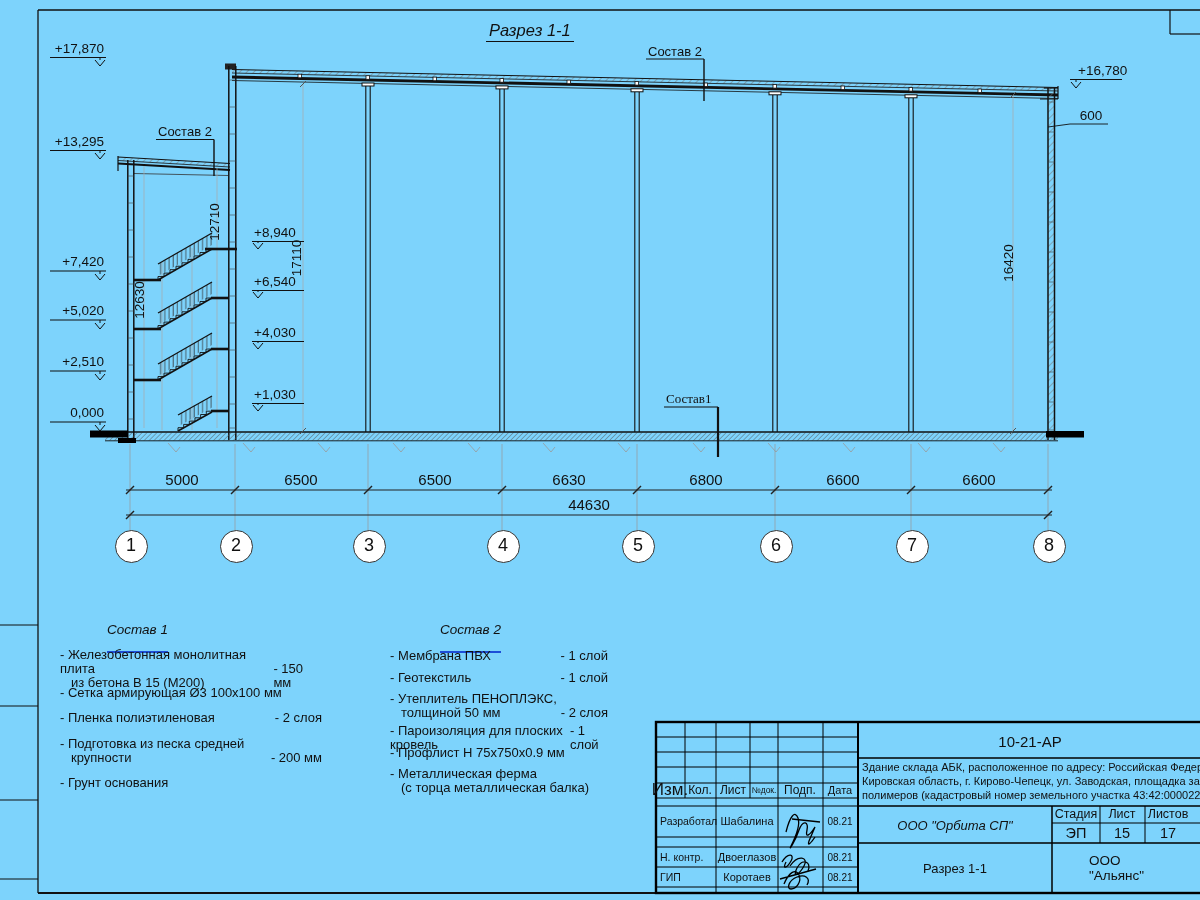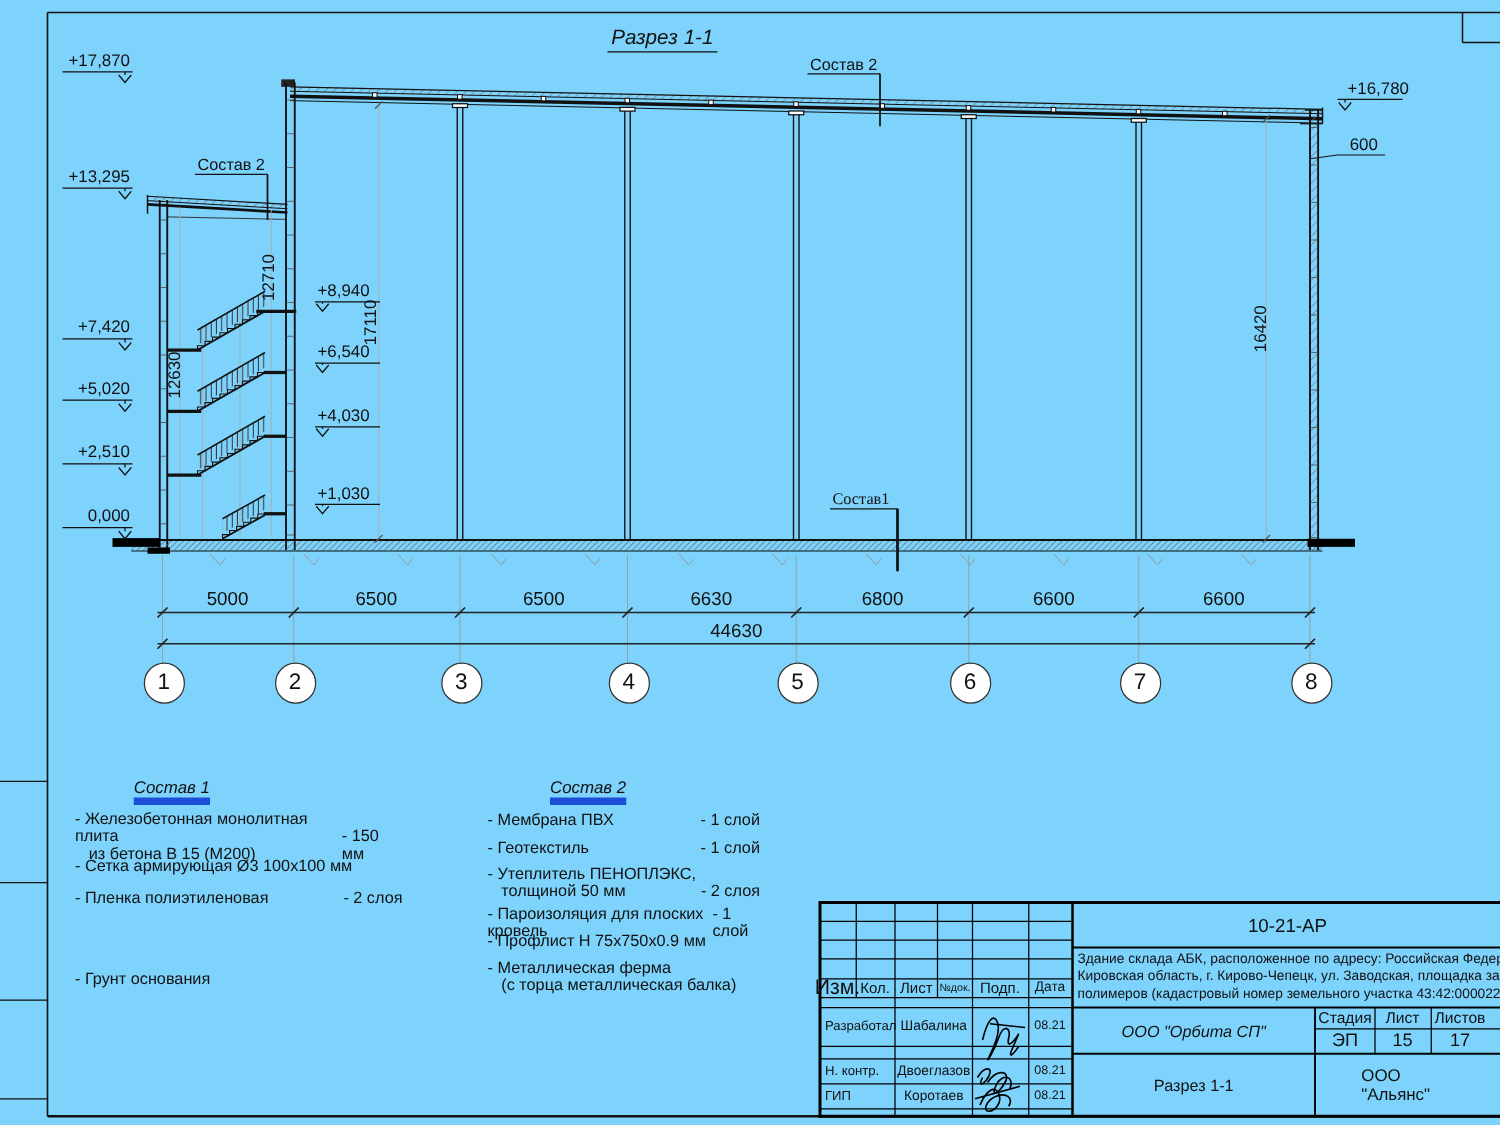--- a/index.html
+++ b/index.html
@@ -13,21 +13,21 @@
   .lb{transform:translate(0,-100%);}
   .rot{transform:translate(-50%,-50%) rotate(-90deg);}
   .dim{font-size:15px;}
   .lev{font-size:13.5px;}
   .vdim{font-size:13.5px;}
   .lbl{font-size:13px;}
   .axis{position:absolute;width:31px;height:31px;border:1.3px solid #333;border-radius:50%;
         background:#fff;text-align:center;line-height:29px;font-size:18px;}
   .ttl{font-style:italic;font-size:16.5px;border-bottom:1.2px solid #111;padding:0 3px 2px 3px;}
   .listblock{position:absolute;font-size:13px;}
-  .lhead{position:absolute;font-style:italic;font-size:13.5px;border-bottom:6px solid #1d4ed8;padding-bottom:1px;}
+  .lhead{position:absolute;font-style:italic;font-size:13.5px;border-bottom:2px solid #1d4ed8;padding-bottom:14px;}
   .li{position:absolute;left:0;right:0;display:flex;line-height:14px;}
   .lt{display:flex;flex-direction:column;}
   .lt span{display:block;}
   .lt span.l2{padding-left:11px;}
   .lv{margin-left:auto;align-self:flex-end;}
   .st{position:absolute;}
 </style>
 </head>
 <body>
 
@@ -376,20 +376,27 @@
           <span>- Сетка армирующая Ø3 100х100 мм</span>
         </div>
       <span class="lv"></span>
     </div>
     <div class="li" style="top:89px;">
       <div class="lt">
           <span>- Пленка полиэтиленовая</span>
         </div>
       <span class="lv">-  2 слоя</span>
     </div>
+    <div class="li" style="top:115px;">
+      <div class="lt">
+          <span>- Подготовка из песка средней</span>
+          <span class="l2">крупности</span>
+        </div>
+      <span class="lv">- 200 мм</span>
+    </div>
     <div class="li" style="top:154px;">
       <div class="lt">
           <span>- Грунт основания</span>
         </div>
       <span class="lv"></span>
     </div>
   </div>
 
   <div class="listblock" style="left:390px;top:622px;width:218px;height:185px;">
     <span class="lhead" style="left:50px;top:0;">Состав 2</span>

